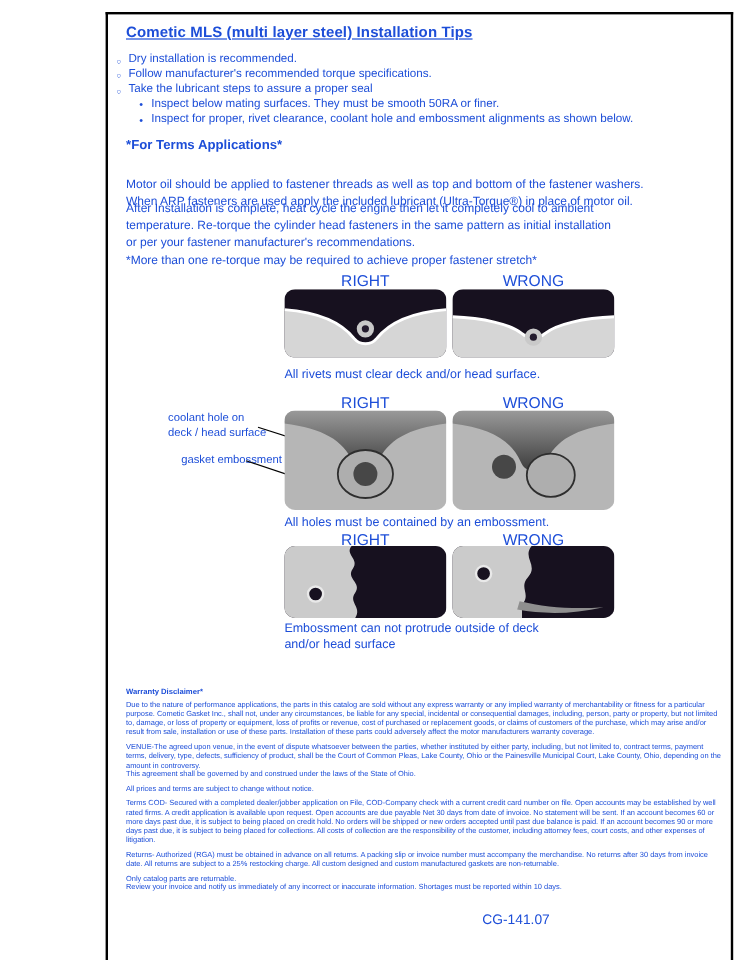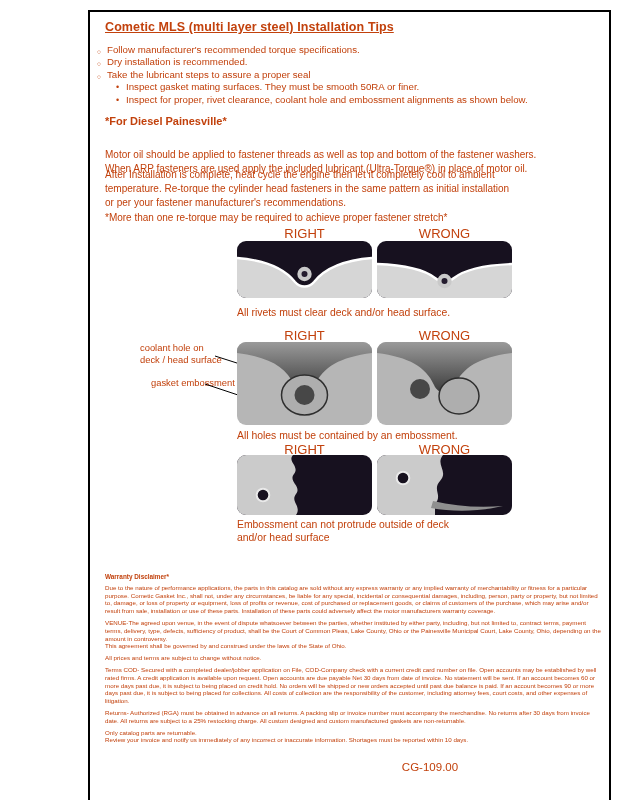--- a/index.html
+++ b/index.html
@@ -1,17 +1,17 @@
 <!DOCTYPE html>
 <html><head>
 <meta charset="utf-8">
 <style>
   html,body{margin:0;padding:0;background:#ffffff;}
   .page{position:relative;width:618px;height:800px;background:#ffffff;overflow:hidden;
-        font-family:"Liberation Sans",sans-serif;color:#c2410c;}
+        font-family:"Liberation Sans",sans-serif;color:#1d4ed8;}
   .frame{position:absolute;left:88px;top:10px;width:519px;height:800px;
          border-top:2px solid #000;border-left:2px solid #000;border-right:2px solid #000;}
   .title{position:absolute;left:105px;top:20px;margin:0;font-size:12.5px;font-weight:bold;
          text-decoration:underline;letter-spacing:.1px;}
   .tips{position:absolute;left:97px;top:44px;font-size:9.7px;line-height:12.4px;}
   .tip{position:relative;padding-left:10px;}
   .tip .marker{position:absolute;left:0;top:0;}
   .marker.o{font-size:6.5px;top:2px;}
   .marker.d{font-size:9px;top:0;}
   .tip.sub{margin-left:19px;}
@@ -38,41 +38,41 @@
 <body>
 
 <div class="page">
   <div class="frame"></div>
 
   <h1 class="title">Cometic MLS (multi layer steel) Installation Tips</h1>
 
   <div class="tips">
     <div class="tip">
       <span class="marker o">○</span>
-      <span>Follow manufacturer's recommended torque specifications.</span>
+      <span>Dry installation is recommended.</span>
     </div>
     <div class="tip">
       <span class="marker o">○</span>
-      <span>Dry installation is recommended.</span>
+      <span>Follow manufacturer's recommended torque specifications.</span>
     </div>
     <div class="tip">
       <span class="marker o">○</span>
       <span>Take the lubricant steps to assure a proper seal</span>
     </div>
     <div class="tip sub">
       <span class="marker d">•</span>
-      <span>Inspect gasket mating surfaces.  They must be smooth 50RA or finer.</span>
+      <span>Inspect below mating surfaces.  They must be smooth 50RA or finer.</span>
     </div>
     <div class="tip sub">
       <span class="marker d">•</span>
       <span>Inspect for proper, rivet clearance, coolant hole and embossment alignments as shown below.</span>
     </div>
   </div>
 
-  <h2 class="diesel-h">*For Diesel Painesville*</h2>
+  <h2 class="diesel-h">*For Terms Applications*</h2>
   <p class="para" id="para1">Motor oil should be applied to fastener threads as well as top and bottom of the fastener washers.
 When ARP fasteners are used apply the included lubricant (Ultra-Torque®) in place of motor oil.</p>
   <p class="para" id="para2">After Installation is complete, heat cycle the engine then let it completely cool to ambient
 temperature. Re-torque the cylinder head fasteners in the same pattern as initial installation
 or per your fastener manufacturer's recommendations.</p>
   <p class="para" id="note">*More than one re-torque may be required to achieve proper fastener stretch*</p>
 
   <div class="dg-h" style="left:237px;top:226px">RIGHT</div>
   <div class="dg-h" style="left:377px;top:226px">WRONG</div>
 
@@ -201,14 +201,14 @@
     <p>Due to the nature of performance applications, the parts in this catalog are sold without any express warranty or any implied warranty of merchantability or fitness for a particular purpose.  Cometic Gasket Inc., shall not, under any circumstances, be liable for any special, incidental or consequential damages, including, person, party or property, but not limited to, damage, or loss of property or equipment, loss of profits or revenue, cost of purchased or replacement goods, or claims of customers of the purchase, which may arise and/or result from sale, installation or use of these parts.  Installation of these parts could adversely affect the motor manufacturers warranty coverage.</p>
     <p>VENUE-The agreed upon venue, in the event of dispute whatsoever between the parties, whether instituted by either party, including, but not limited to, contract terms, payment terms, delivery, type, defects, sufficiency of product, shall be the Court of Common Pleas, Lake County, Ohio or the Painesville Municipal Court, Lake County, Ohio, depending on the amount in controversy.
 This agreement shall be governed by and construed under the laws of the State of Ohio.</p>
     <p>All prices and terms are subject to change without notice.</p>
     <p>Terms COD- Secured with a completed dealer/jobber application on File, COD-Company check with a current credit card number on file.  Open accounts may be established by well rated firms.  A credit application is available upon request.  Open accounts are due payable Net 30 days from date of invoice.  No statement will be sent.  If an account becomes 60 or more days past due, it is subject to being placed on credit hold.  No orders will be shipped or new orders accepted until past due balance is paid.  If an account becomes 90 or more days past due, it is subject to being placed for collections.  All costs of collection are the responsibility of the customer, including attorney fees, court costs, and other expenses of litigation.</p>
     <p>Returns- Authorized (RGA) must be obtained in advance on all returns.  A packing slip or invoice number must accompany the merchandise.  No returns after 30 days from invoice date.  All returns are subject to a 25% restocking charge.  All custom designed and custom manufactured gaskets are non-returnable.</p>
     <p>Only catalog parts are returnable.
 Review your invoice and notify us immediately of any incorrect or inaccurate information.  Shortages must be reported within 10 days.</p>
   </div>
 
-  <div class="footer">CG-109.00</div>
+  <div class="footer">CG-141.07</div>
 </div>
 
 </body></html>

